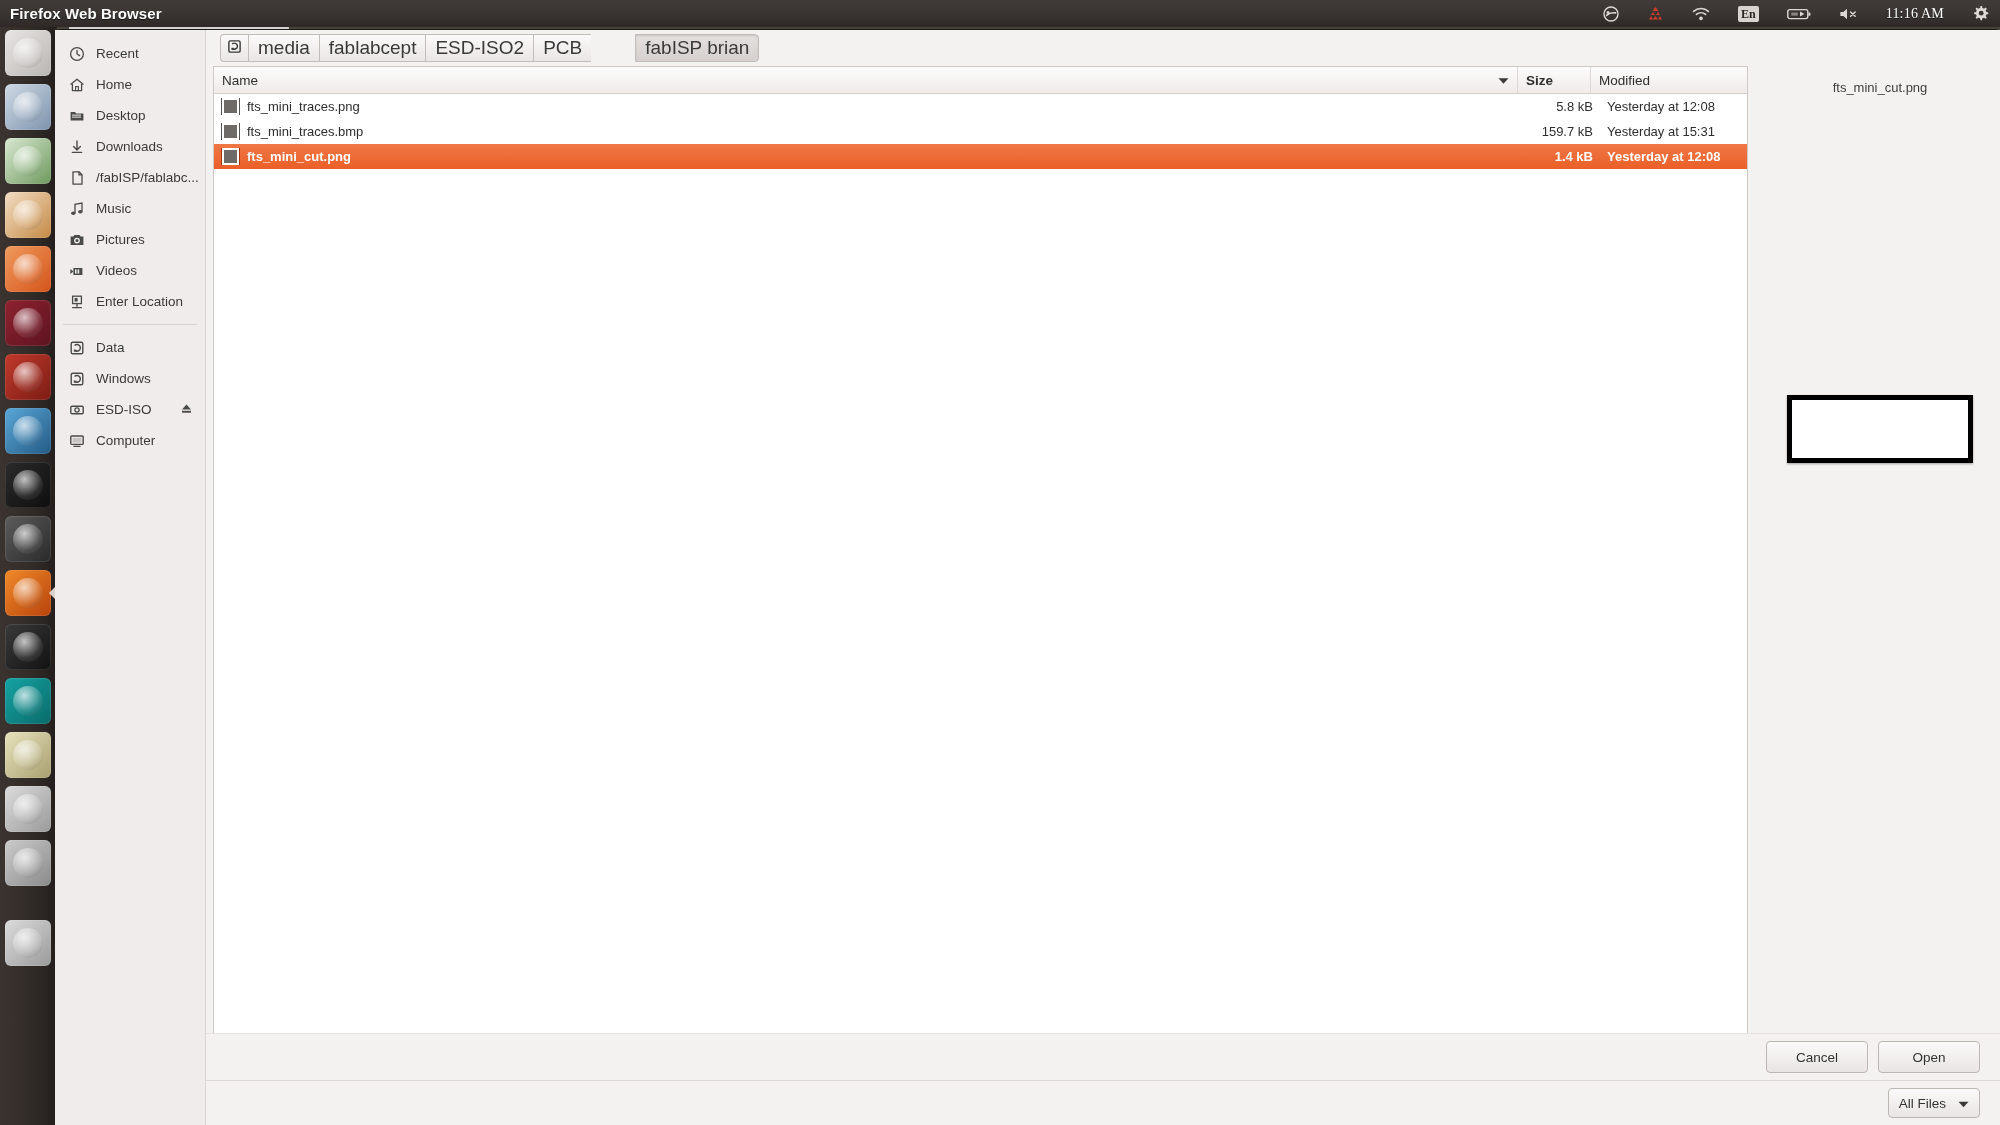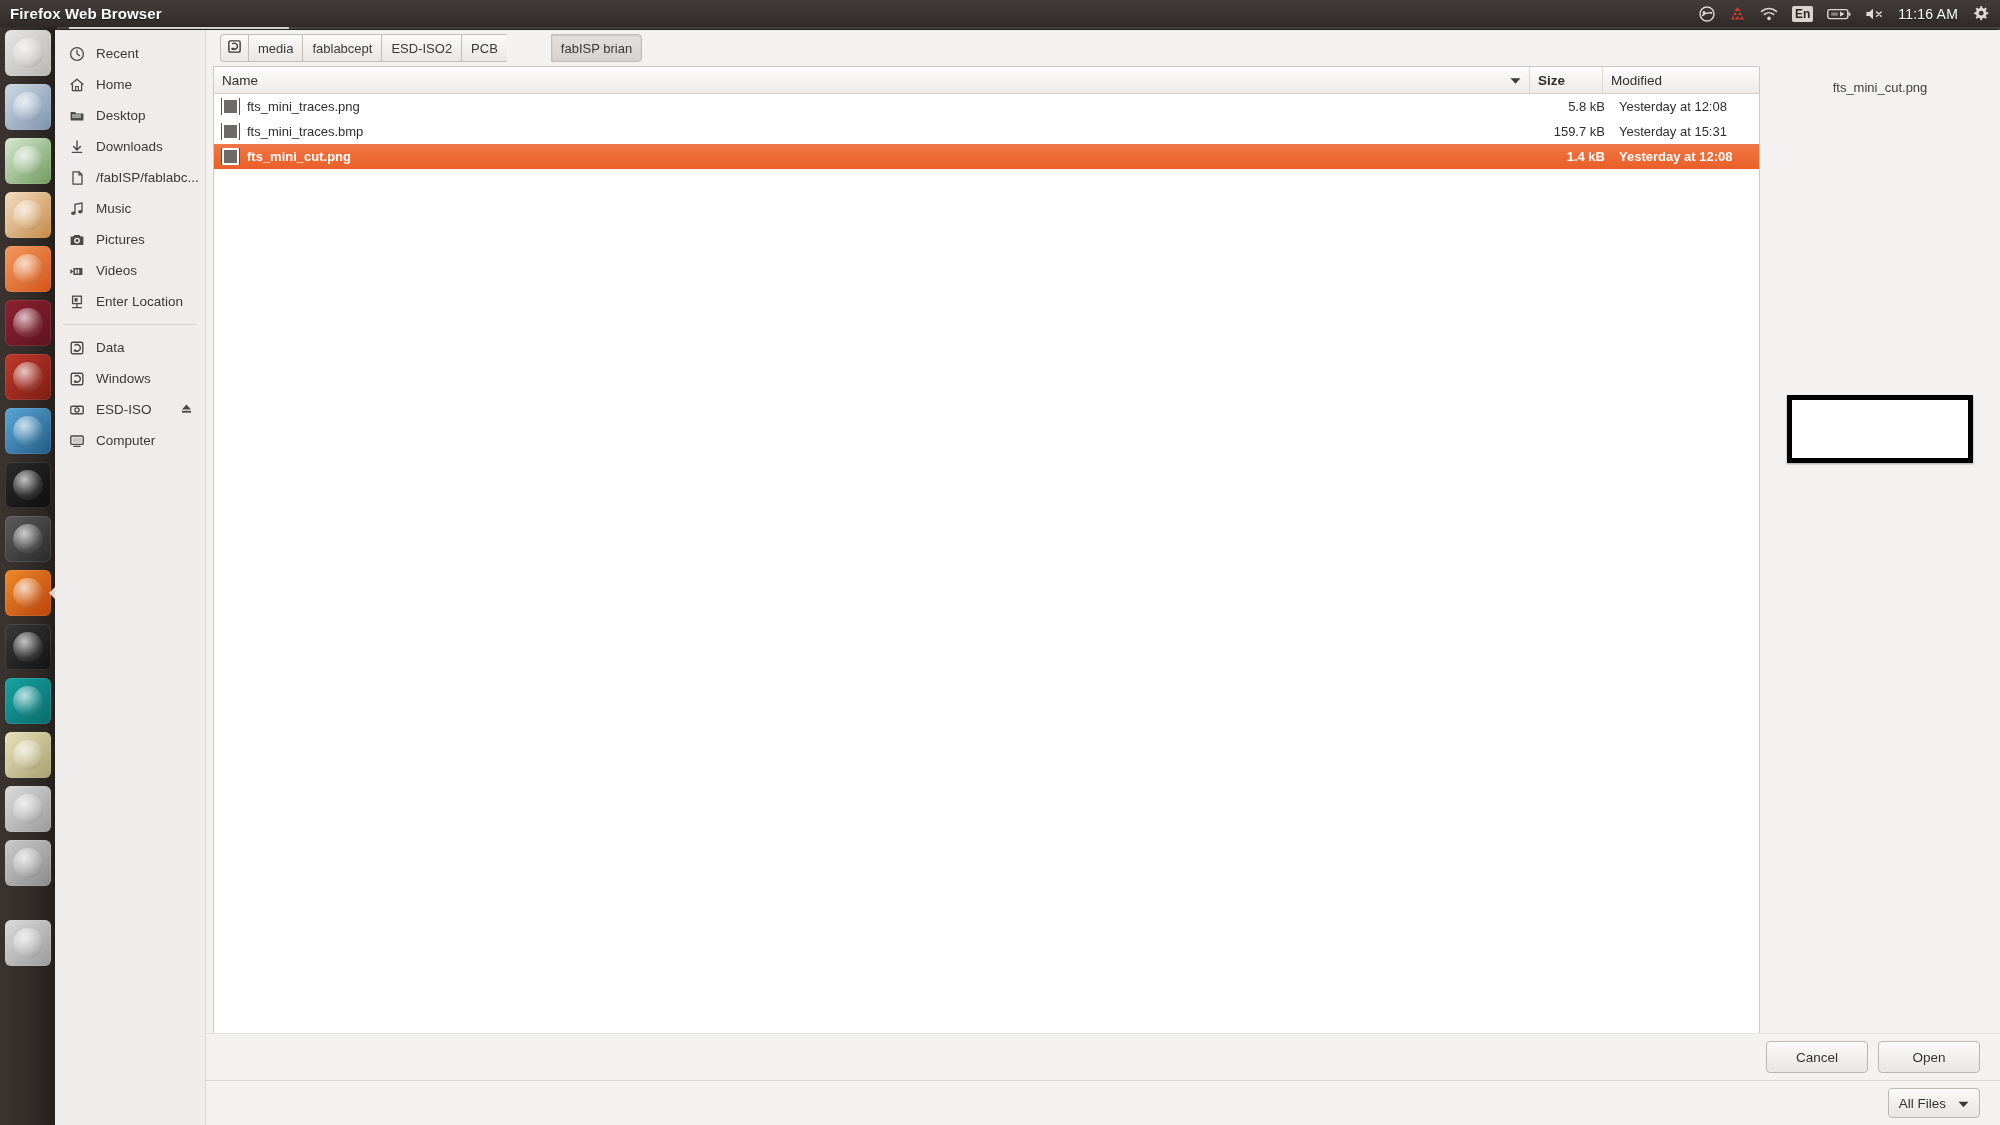--- a/index.html
+++ b/index.html
@@ -14,21 +14,21 @@
     position:absolute;left:0;top:0;width:2000px;height:27px;
     background:linear-gradient(to bottom,#413c39 0%,#3a3532 50%,#2e2926 100%);
     display:flex;align-items:center;
     z-index:60;
   }
   #app-title{
     color:#ffffff;font-size:15px;font-weight:bold;
     margin-left:10px;text-shadow:0 1px 0 rgba(0,0,0,.6);
     letter-spacing:.1px;
   }
-  #tray{margin-left:auto;display:flex;align-items:center;gap:14px;padding-right:11px;}
+  #tray{margin-left:auto;display:flex;align-items:center;gap:28px;padding-right:11px;font-family:Liberation Serif, serif;}
   .tray-ico{display:flex;align-items:center;justify-content:center;color:#e8e4e1;}
   #clock{color:#ffffff;font-size:14px;letter-spacing:.2px;text-shadow:0 1px 0 rgba(0,0,0,.6);}
 
   
   #launcher{
     position:absolute;left:0;top:27px;width:55px;height:1098px;
     background:linear-gradient(to right,#3b3330 0%,#312b28 60%,#241f1d 100%);
     z-index:55;
   }
   .lch{
@@ -111,32 +111,32 @@
   
   #main{flex:1;display:flex;flex-direction:column;min-width:0;background:#f4f2f1;}
 
   #pathbar{
     height:36px;flex:0 0 36px;display:flex;align-items:center;padding-left:14px;
   }
   .crumb{
     height:26px;display:flex;align-items:center;padding:0 9px;
     background:linear-gradient(to bottom,#fbfafa,#e9e6e4);
     border:1px solid #c3bdb9;border-right-width:0;
-    font-size:13px;color:#3a3a3a;white-space:nowrap;
+    font-size:19px;color:#3a3a3a;white-space:nowrap;
   }
   .crumb:first-child{border-radius:4px 0 0 4px;padding:0 6px;}
   .crumb:last-child{border-right-width:1px;border-radius:0 4px 4px 0;}
   .crumb.active{
     background:linear-gradient(to bottom,#e4e0dd,#d6d1ce);
     box-shadow:inset 0 1px 2px rgba(0,0,0,.12);
     font-weight:normal;
     margin-left:44px;
   }
 
-  #filearea{flex:1;display:flex;min-height:0;padding:0 0 0 0;}
+  #filearea{flex:1;display:flex;min-height:0;padding:0 0 0 0;gap:12px;}
   #listwrap{
     flex:1;min-width:0;margin-left:7px;margin-bottom:0;
     background:#ffffff;border:1px solid #cfc9c5;border-bottom:none;
     display:flex;flex-direction:column;
   }
   #thead{
     height:26px;flex:0 0 26px;display:flex;align-items:stretch;
     background:linear-gradient(to bottom,#fdfcfc,#eeebe9);
     border-bottom:1px solid #d6d0cc;
     font-size:13.5px;color:#2f2f2f;

